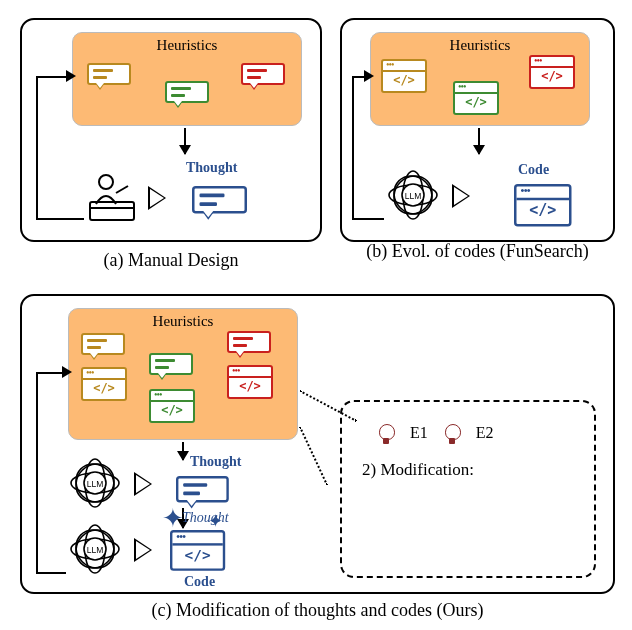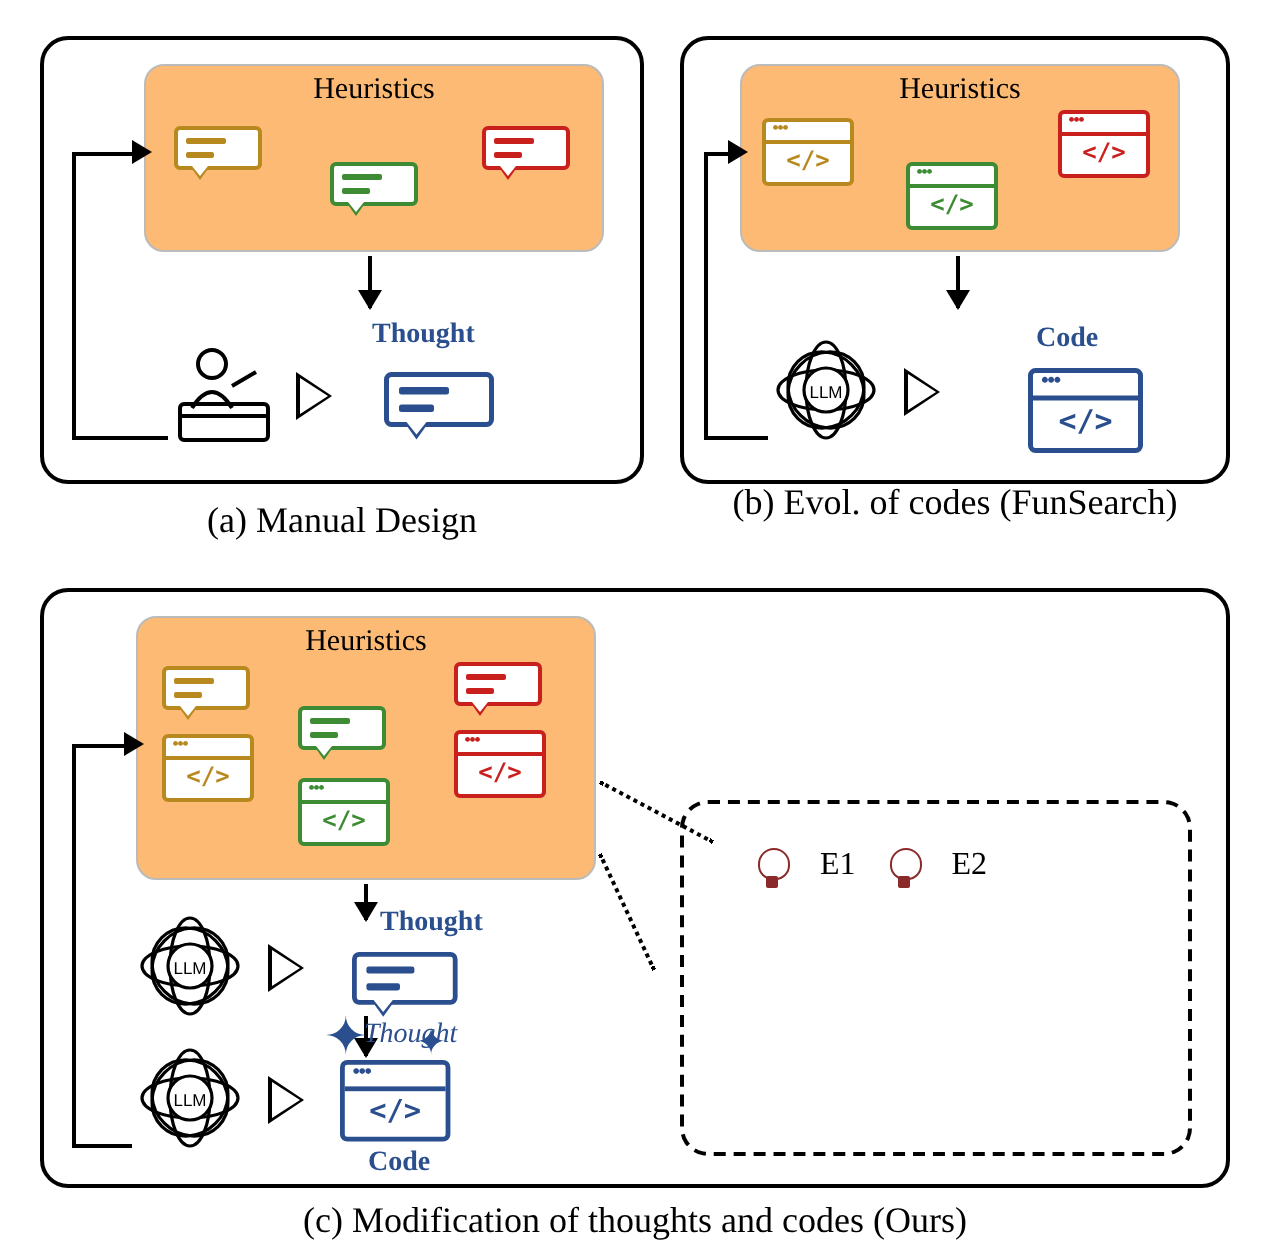--- a/index.html
+++ b/index.html
@@ -403,16 +403,17 @@
   <div class="prompt-box" style="left:318px; top:104px; width:256px; height:178px;">
     <div class="row">
       <div class="items">
         <span class="mini-light"></span>
           <span class="tag">E1</span>
         <span class="mini-light"></span>
           <span class="tag">E2</span>
       </div>
     </div>
     <div class="row" style="margin-top:14px;">
+      <span>2) Modification:</span>
     </div>
   </div>
 </div>
 <div class="caption caption-c">(c) Modification of thoughts and codes (Ours)</div>
 
 </body></html>

